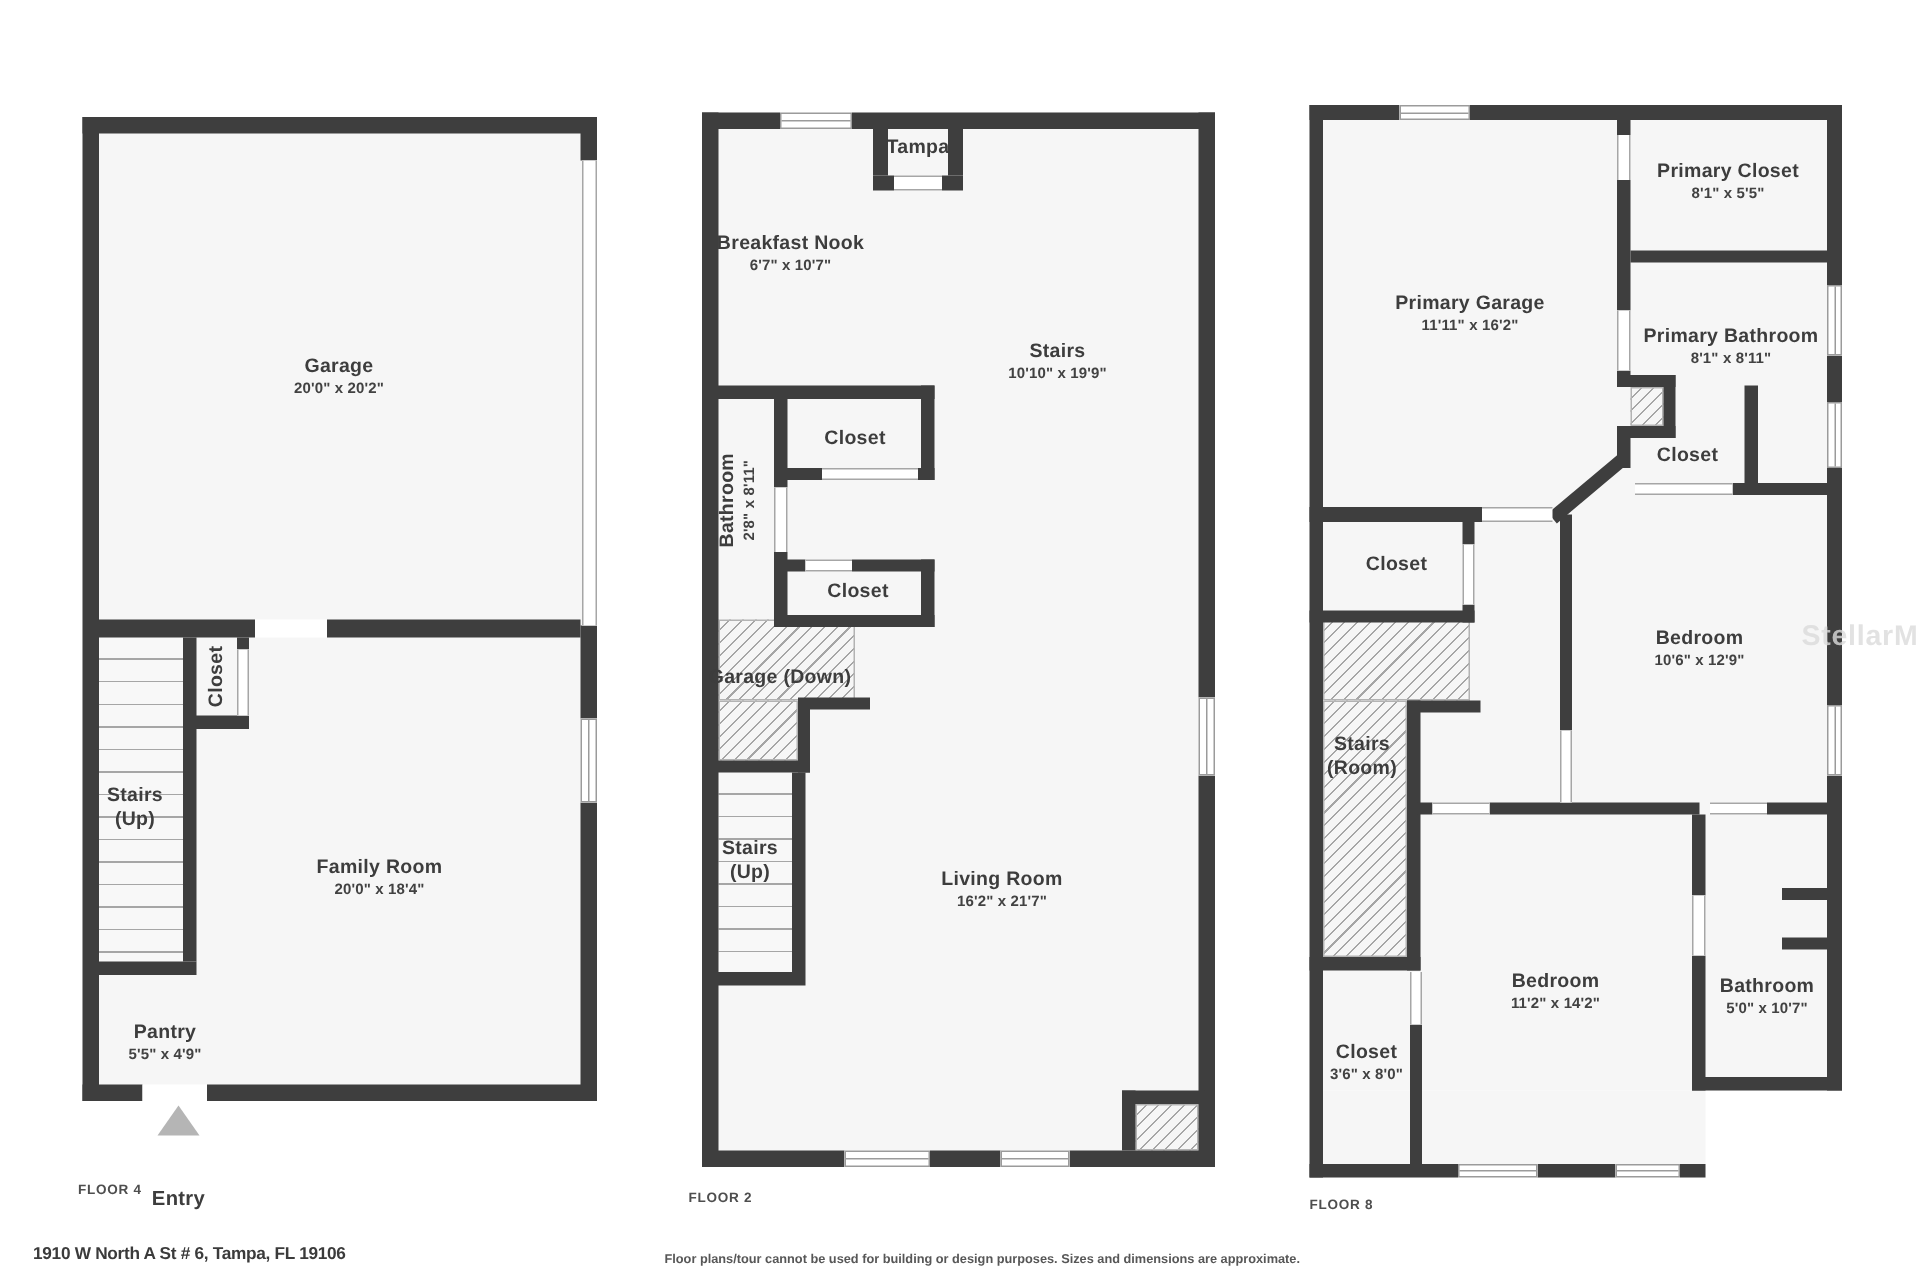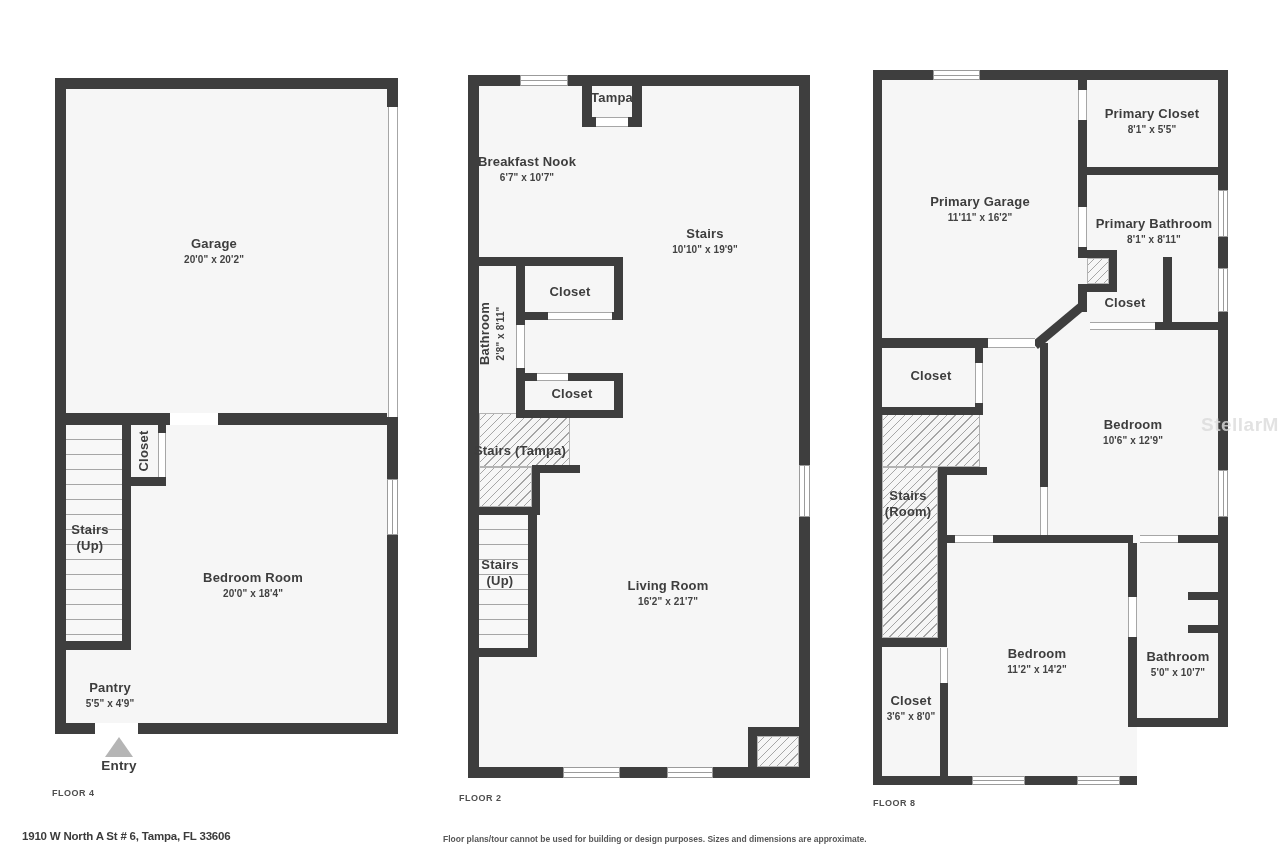--- a/index.html
+++ b/index.html
@@ -49,41 +49,41 @@
     <div class="wall" style="left:66px;top:641px;width:65px;height:9px"></div>
     <div class="wall" style="left:158px;top:425px;width:8px;height:8px"></div>
     <div class="wall" style="left:122px;top:477px;width:44px;height:9px"></div>
 
     <div class="open-v" style="left:388px;top:107px;width:10px;height:310px"></div>
     <div class="win-v" style="left:387px;top:479px;width:11px;height:56px"></div>
     <div class="gap" style="left:170px;top:413px;width:48px;height:12px"></div>
     <div class="open-v" style="left:158px;top:433px;width:8px;height:44px"></div>
     <div class="gap" style="left:95px;top:723px;width:43px;height:11px"></div>
 
-    <div class="room-label" style="left:144px;top:236px;width:140px">
+    <div class="room-label" style="left:156px;top:236px;width:140px">
       <div class="rname">Garage</div>
       <div class="rdims">20'0" x 20'2"</div>
     </div>
     <div class="room-label" style="left:60px;top:522px;width:60px">
       <div class="rname">Stairs</div>
       <div class="rname">(Up)</div>
     </div>
     <div class="room-label vrot" style="left:117px;top:443px;width:54px">
       <div class="rname">Closet</div>
     </div>
     <div class="room-label" style="left:183px;top:570px;width:140px">
-      <div class="rname">Bedroom Room</div>
+      <div class="rname">Family Room</div>
       <div class="rdims">20'0" x 18'4"</div>
     </div>
     <div class="room-label" style="left:70px;top:680px;width:80px">
       <div class="rname">Pantry</div>
       <div class="rdims">5'5" x 4'9"</div>
     </div>
     <div class="entry-arrow"></div>
-    <div class="room-label" style="left:77px;top:758px;width:84px">
+    <div class="room-label" style="left:77px;top:791px;width:84px">
       <div class="rname" style="font-size:13.5px">Entry</div>
     </div>
     <div class="floor-tag" style="left:52px;top:788px">FLOOR 4</div>
   </div>
 
   <div>
     <div class="fill" style="left:468px;top:75px;width:342px;height:703px"></div>
     <div class="hatch" style="left:479px;top:413px;width:91px;height:54px"></div>
     <div class="hatch" style="left:479px;top:467px;width:53px;height:40px"></div>
     <div class="treads" style="left:479px;top:515px;width:49px;height:133px"></div>
@@ -143,21 +143,21 @@
       <div class="rname">Bathroom</div>
       <div class="rdims">2'8" x 8'11"</div>
     </div>
     <div class="room-label" style="left:530px;top:284px;width:80px">
       <div class="rname">Closet</div>
     </div>
     <div class="room-label" style="left:532px;top:386px;width:80px">
       <div class="rname">Closet</div>
     </div>
     <div class="room-label" style="left:460px;top:443px;width:120px">
-      <div class="rname">Stairs (Tampa)</div>
+      <div class="rname">Garage (Down)</div>
     </div>
     <div class="room-label" style="left:470px;top:557px;width:60px">
       <div class="rname">Stairs</div>
       <div class="rname">(Up)</div>
     </div>
     <div class="room-label" style="left:598px;top:578px;width:140px">
       <div class="rname">Living Room</div>
       <div class="rdims">16'2" x 21'7"</div>
     </div>
     <div class="floor-tag" style="left:459px;top:793px">FLOOR 2</div>
@@ -260,16 +260,16 @@
       <div class="rname">Bathroom</div>
       <div class="rdims">5'0" x 10'7"</div>
     </div>
     <div class="room-label" style="left:873px;top:693px;width:76px">
       <div class="rname">Closet</div>
       <div class="rdims">3'6" x 8'0"</div>
     </div>
     <div class="floor-tag" style="left:873px;top:798px">FLOOR 8</div>
   </div>
 
-  <div class="address">1910 W North A St # 6, Tampa, FL 33606</div>
+  <div class="address">1910 W North A St # 6, Tampa, FL 19106</div>
   <div class="disclaimer">Floor plans/tour cannot be used for building or design purposes. Sizes and dimensions are approximate.</div>
   <div class="watermark">StellarMLS</div>
 </div>
 
 </body></html>

